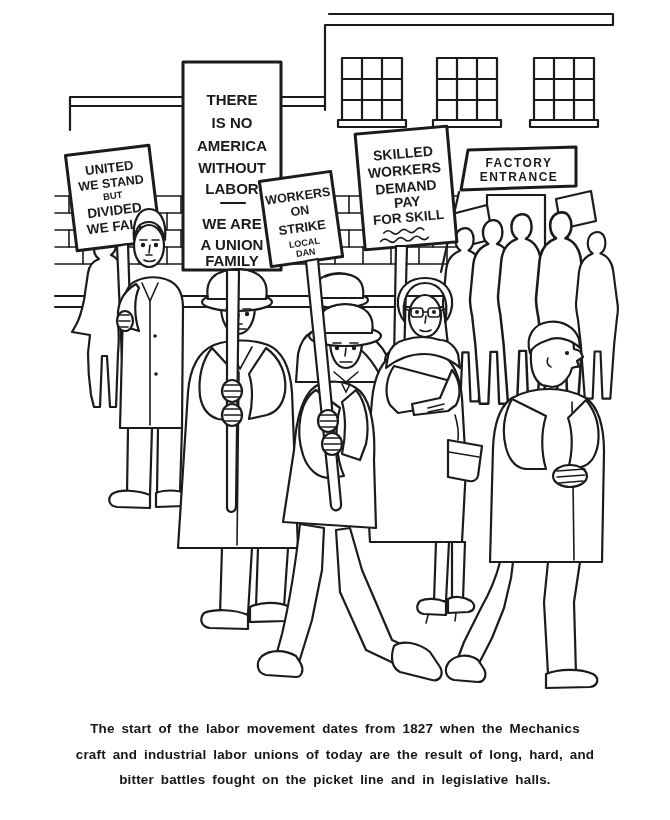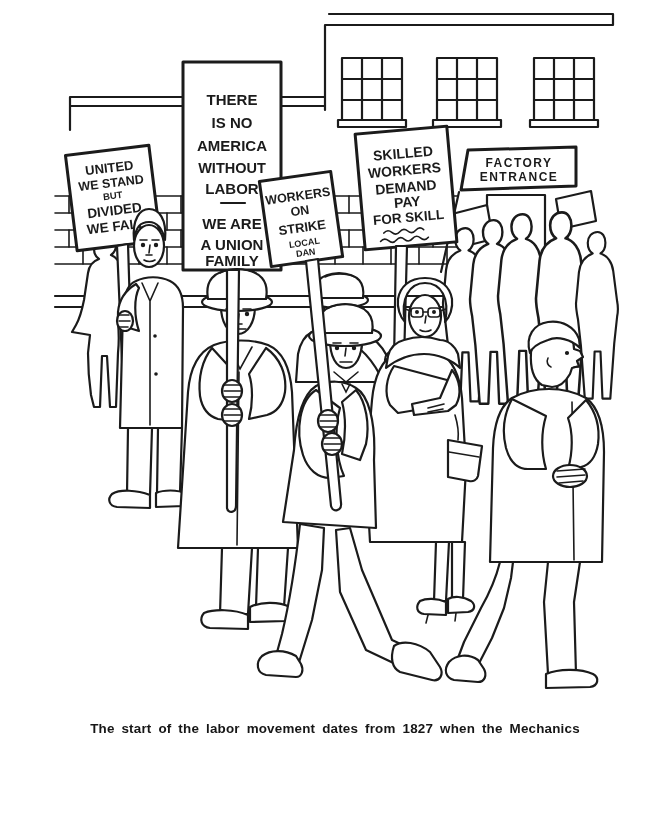--- a/index.html
+++ b/index.html
@@ -254,13 +254,15 @@
     <path class="thin" d="M557,471 L585,469 M557,477 L585,475 M559,483 L583,481"></path>
     <path class="fw" d="M500,562 C496,578 489,594 481,608 L464,642 L458,658 C456,664 459,670 465,671 L474,673 L492,638 L504,608 L511,578 L513,562 Z"></path>
     <path class="fw" d="M548,562 L544,602 L548,674 L576,674 L574,602 L580,562 Z"></path>
     <path class="fw" d="M449,662 C443,670 446,678 454,680 L478,682 C485,682 487,675 484,669 L478,660 C468,653 456,655 449,662 Z"></path>
     <path class="fw" d="M546,674 L546,688 L590,687 C598,686 600,678 593,674 C580,668 558,669 546,674 Z"></path>
   </g>
 </svg>
 
 <div class="caption">
   <div>The start of the labor movement dates from 1827 when the Mechanics</div>
+  <div>craft and industrial labor unions of today are the result of long, hard, and</div>
+  <div>bitter battles fought on the picket line and in legislative halls.</div>
 </div>
 
 </body></html>

